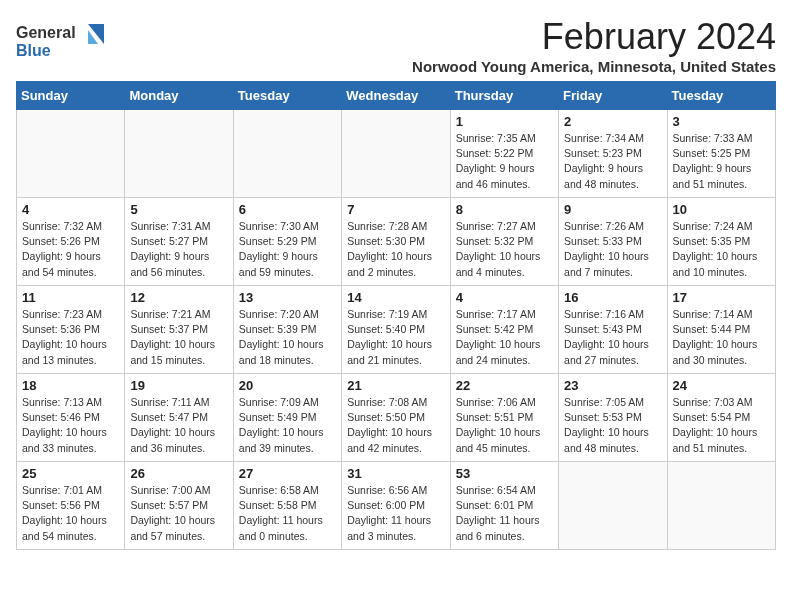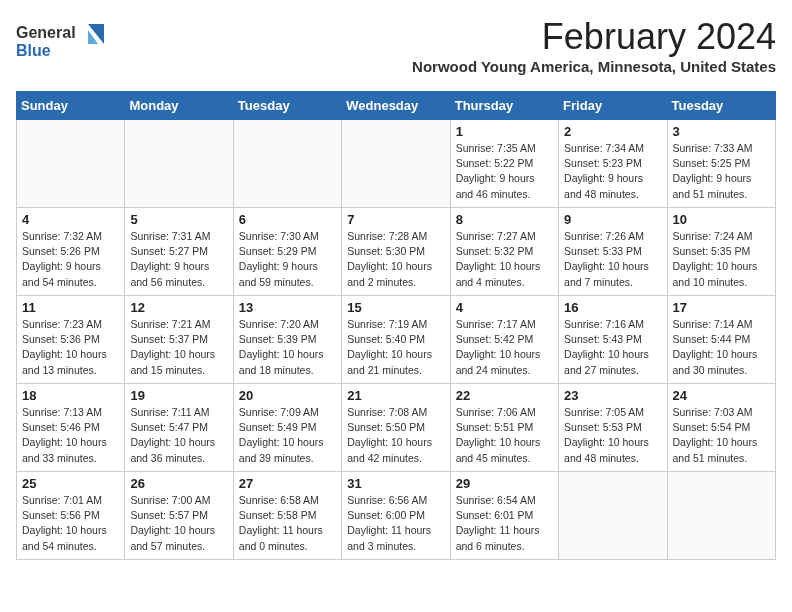--- a/index.html
+++ b/index.html
@@ -30,21 +30,21 @@
       color: #222;
     }
     .subtitle {
       font-size: 15px;
       color: #333;
       font-weight: bold;
     }
     .calendar {
       width: 100%;
       border-collapse: collapse;
-      margin-top: 16px;
+      margin-top: 6px;
     }
     .calendar th {
       background: #2a6bb0;
       color: #fff;
       font-size: 13px;
       padding: 6px 4px;
       text-align: left;
       border: 1px solid #2a6bb0;
       font-weight: bold;
     }
@@ -159,21 +159,21 @@
         </td>
         <td>
           <div class="day-number">12</div>
           <div class="day-info">Sunrise: 7:21 AM<br>Sunset: 5:37 PM<br>Daylight: 10 hours<br>and 15 minutes.</div>
         </td>
         <td>
           <div class="day-number">13</div>
           <div class="day-info">Sunrise: 7:20 AM<br>Sunset: 5:39 PM<br>Daylight: 10 hours<br>and 18 minutes.</div>
         </td>
         <td>
-          <div class="day-number">15</div>
+          <div class="day-number">14</div>
           <div class="day-info">Sunrise: 7:19 AM<br>Sunset: 5:40 PM<br>Daylight: 10 hours<br>and 21 minutes.</div>
         </td>
         <td>
           <div class="day-number">4</div>
           <div class="day-info">Sunrise: 7:17 AM<br>Sunset: 5:42 PM<br>Daylight: 10 hours<br>and 24 minutes.</div>
         </td>
         <td>
           <div class="day-number">16</div>
           <div class="day-info">Sunrise: 7:16 AM<br>Sunset: 5:43 PM<br>Daylight: 10 hours<br>and 27 minutes.</div>
         </td>
@@ -223,20 +223,20 @@
         </td>
         <td>
           <div class="day-number">27</div>
           <div class="day-info">Sunrise: 6:58 AM<br>Sunset: 5:58 PM<br>Daylight: 11 hours<br>and 0 minutes.</div>
         </td>
         <td>
           <div class="day-number">31</div>
           <div class="day-info">Sunrise: 6:56 AM<br>Sunset: 6:00 PM<br>Daylight: 11 hours<br>and 3 minutes.</div>
         </td>
         <td>
-          <div class="day-number">29</div>
+          <div class="day-number">53</div>
           <div class="day-info">Sunrise: 6:54 AM<br>Sunset: 6:01 PM<br>Daylight: 11 hours<br>and 6 minutes.</div>
         </td>
         <td class="empty"></td>
         <td class="empty"></td>
       </tr>
     </tbody>
 </table>
 
 </body></html>

